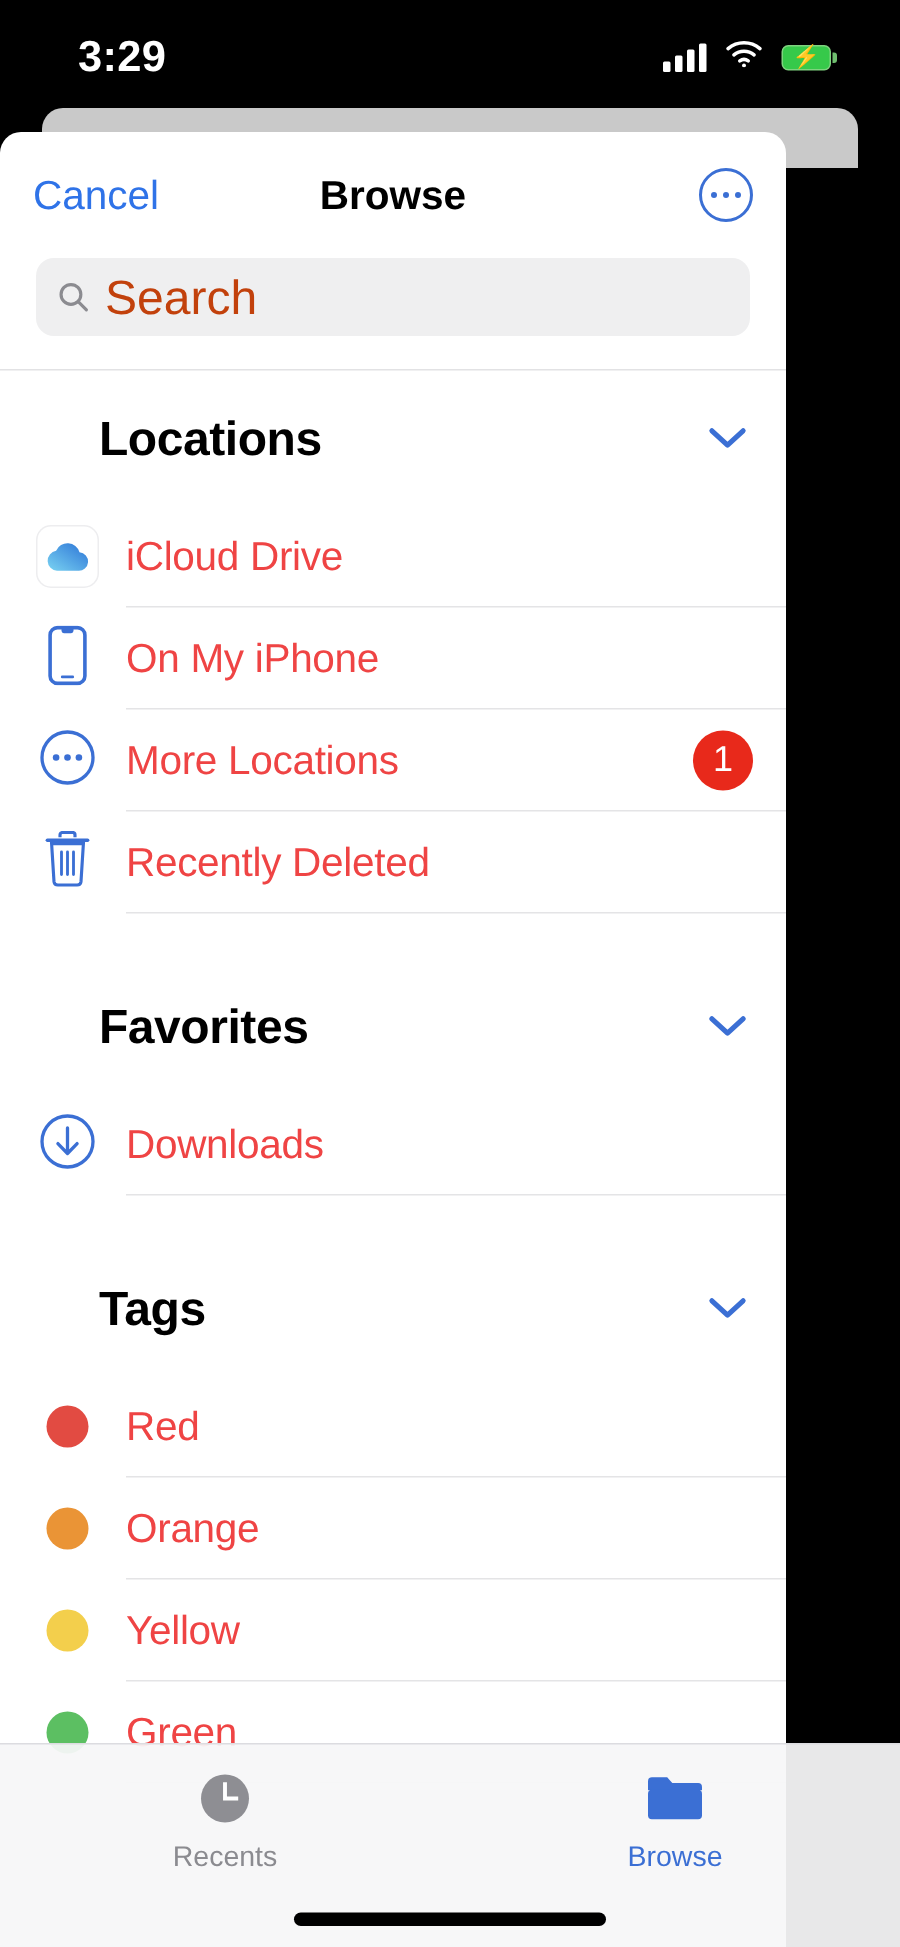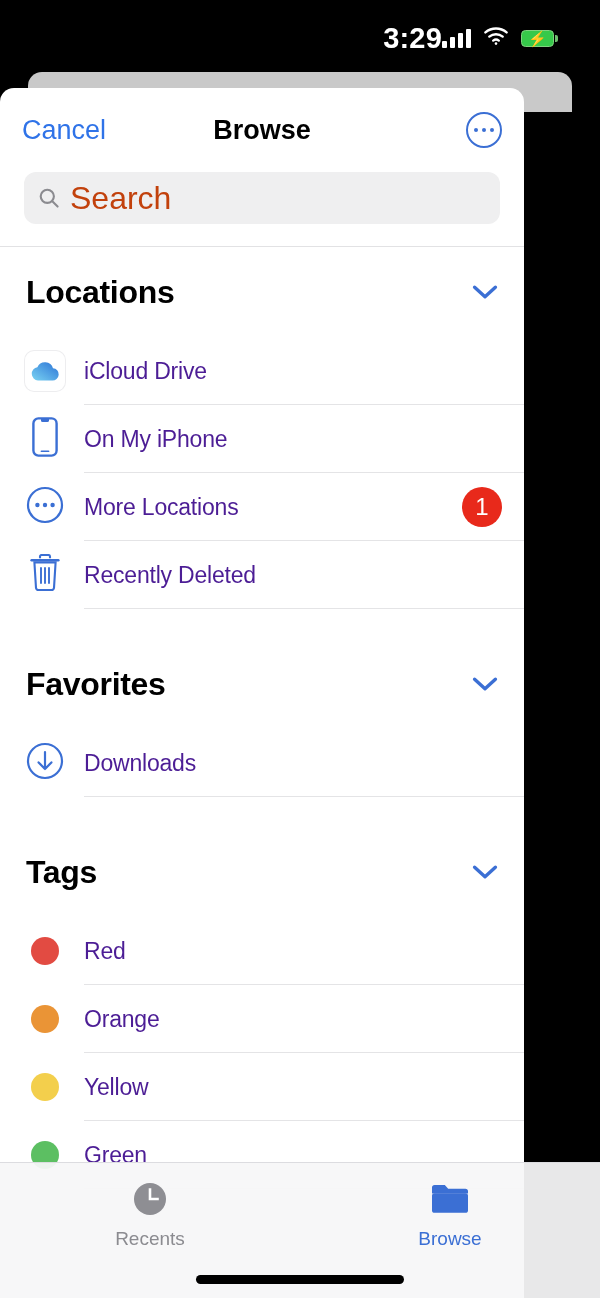--- a/index.html
+++ b/index.html
@@ -9,21 +9,21 @@
     font-family:"Liberation Sans", sans-serif;
     -webkit-font-smoothing:antialiased;
     overflow:hidden;
     position:relative;
   }
 
   
   .status-bar{
     position:absolute; top:0; left:0; width:600px; height:72px;
     background:#000; color:#fff;
-    display:flex; align-items:center; justify-content:flex-end;
+    display:flex; align-items:center; justify-content:space-between;
     padding:4px 46px 0 52px;
   }
   .status-time{ font-size:29px; font-weight:600; letter-spacing:.2px; }
   .status-right{ display:flex; align-items:center; gap:13px; }
 
   .bars{ display:flex; align-items:flex-end; gap:3px; height:19px; }
   .bars i{ display:block; width:5px; background:#fff; border-radius:1px; }
   .bars i:nth-child(1){ height:7px; }
   .bars i:nth-child(2){ height:11px; }
   .bars i:nth-child(3){ height:15px; }
@@ -84,38 +84,39 @@
   .search-icon{ width:22px; height:22px; flex:none; }
   .search-icon svg{ display:block; }
   .search-text{ font-size:32px; color:#c2410c; }
 
   .hairline-full{ height:1px; background:#e2e2e4; width:100%; }
 
   
   .section-head{
     height:90px; display:flex; align-items:center;
     padding:0 24px 0 26px;
+    margin-left:40px;
   }
   .section-title{ font-size:32px; font-weight:700; color:#000; letter-spacing:-.3px; }
   .section-chevron{
     margin-left:auto; width:30px; height:30px; display:flex;
     align-items:center; justify-content:center; cursor:pointer;
   }
   .section-chevron svg{ display:block; }
 
   
   .row{
     height:68px; display:flex; align-items:center;
     padding-left:24px; position:relative; cursor:pointer;
   }
   .row .ico{
     width:42px; height:42px; flex:none;
     display:flex; align-items:center; justify-content:center; margin-right:18px;
   }
-  .row .label{ font-size:23px; color:#4c1d95; letter-spacing:-.2px;text-align:right; }
+  .row .label{ font-size:27px; color:#ef4444; letter-spacing:-.2px;text-align:right; }
   .row-sep{
     position:absolute; left:84px; right:0; bottom:0; height:1px; background:#e4e4e6;
   }
   .badge{
     margin-left:auto; margin-right:22px;
     min-width:40px; height:40px; padding:0 9px;
     background:#e8291b; color:#fff; border-radius:20px;
     display:flex; align-items:center; justify-content:center;
     font-size:24px; font-weight:500;
   }

